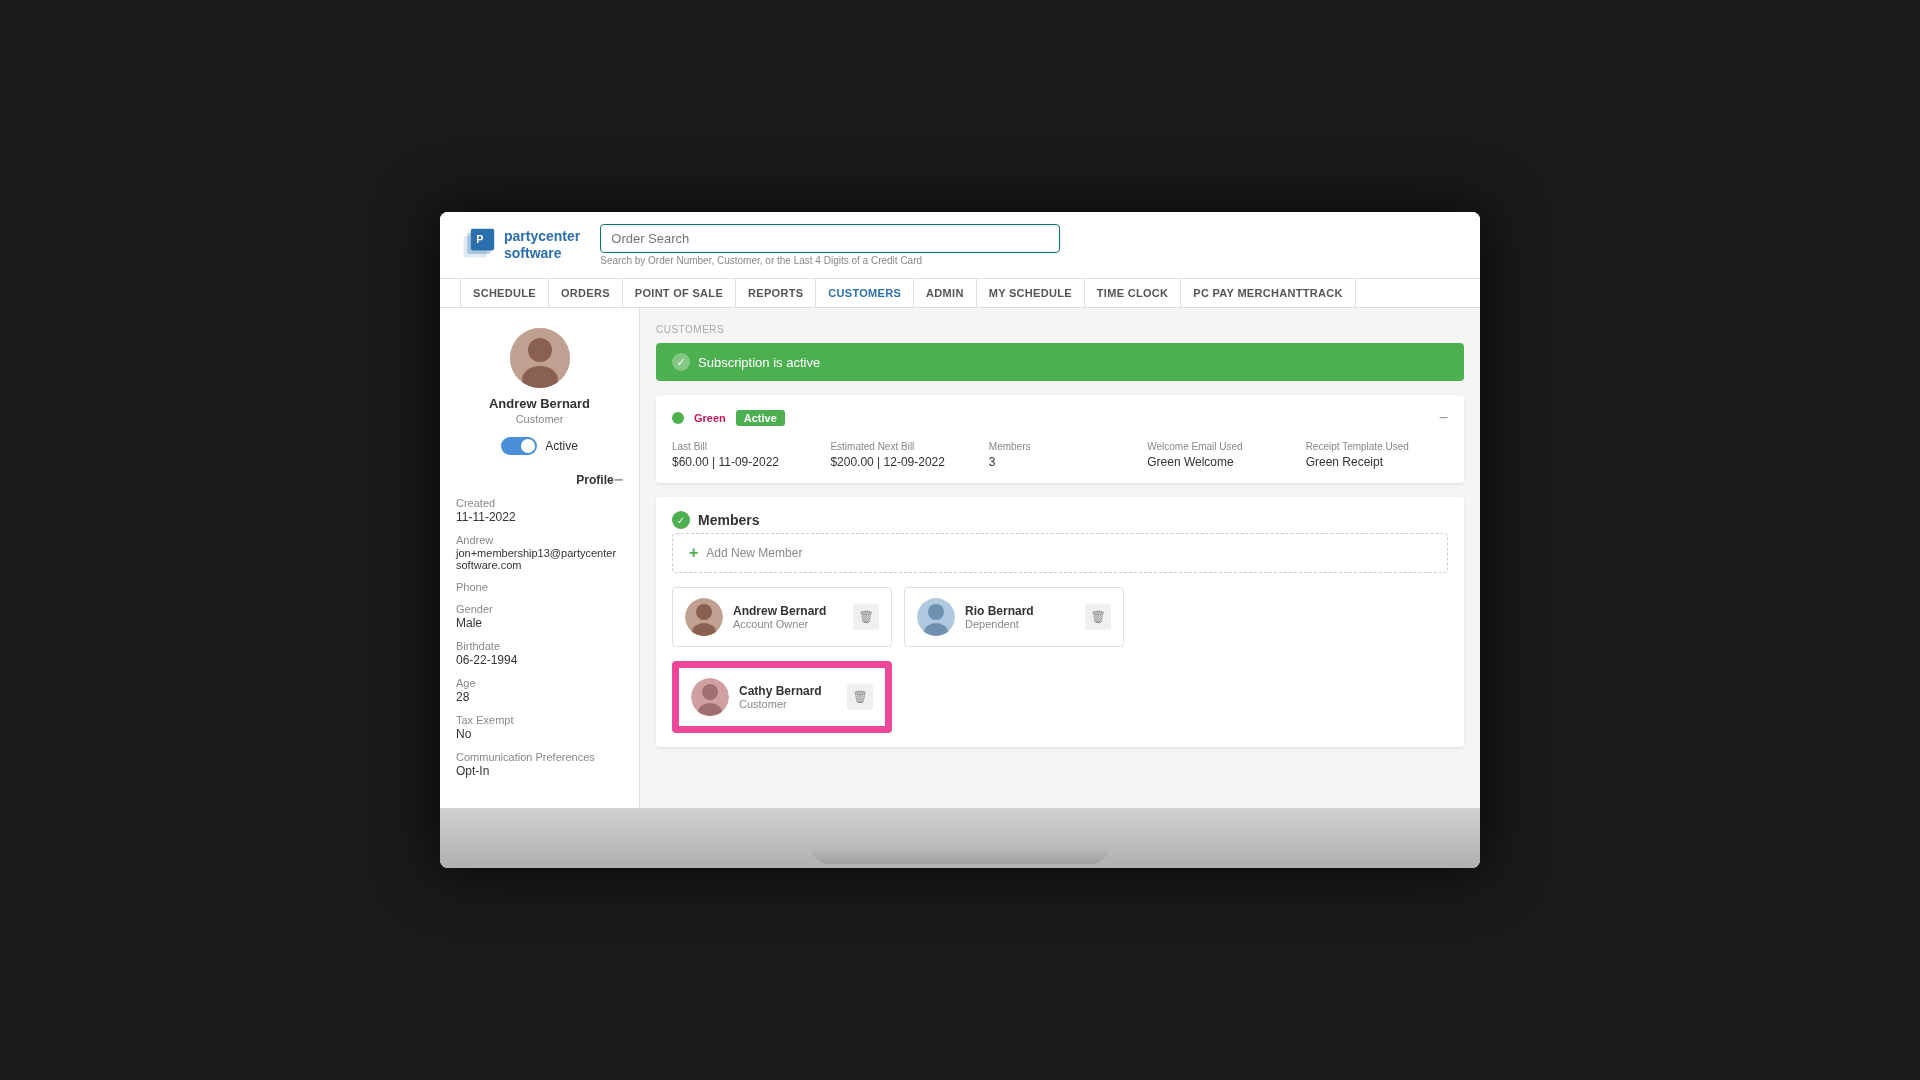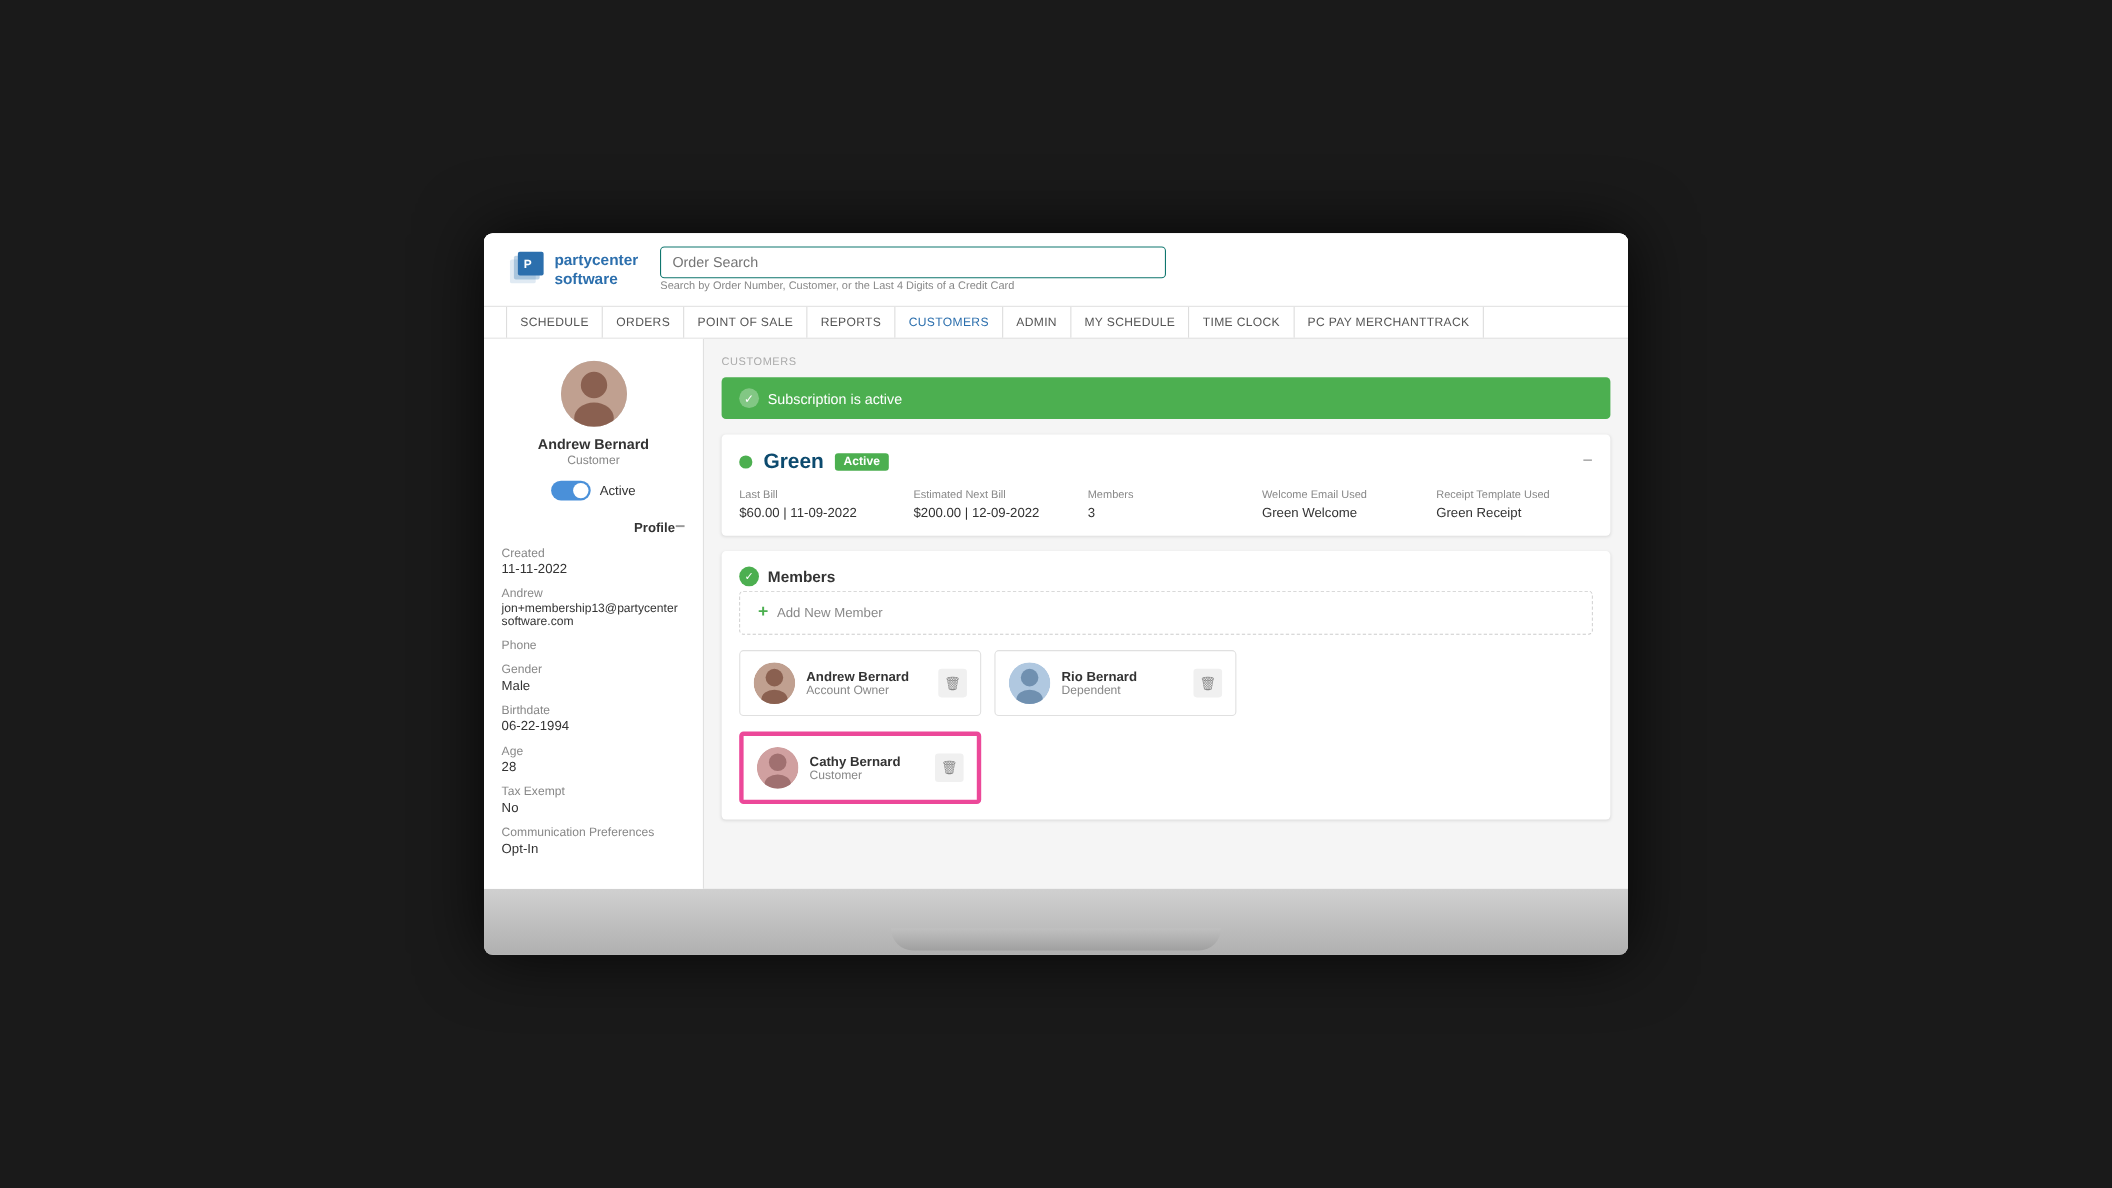--- a/index.html
+++ b/index.html
@@ -87,21 +87,21 @@
       display: flex;
       align-items: center;
       gap: 0;
     }
     .nav-item {
       padding: 8px 12px;
       font-size: 11px;
       color: #555;
       cursor: pointer;
       text-transform: uppercase;
-      font-weight: 400;
+      font-weight: 700;
       border-right: 1px solid #ddd;
       letter-spacing: 0.3px;
     }
     .nav-item:first-child { border-left: 1px solid #ddd; }
     .nav-item.active { color: #2c6fad; }
 
     
     .main {
       display: flex;
       background: #f5f5f5;
@@ -240,23 +240,23 @@
       gap: 10px;
       margin-bottom: 14px;
     }
     .green-dot {
       width: 12px;
       height: 12px;
       background: #4caf50;
       border-radius: 50%;
     }
     .membership-name {
-      font-size: 19px;
+      font-size: 11px;
       font-weight: 600;
-      color: #0c4a6e;
+      color: #be185d;
     }
     .active-badge {
       background: #4caf50;
       color: #fff;
       padding: 2px 8px;
       border-radius: 3px;
       font-size: 11px;
       font-weight: 600;
     }
     .minus-btn {
@@ -367,21 +367,21 @@
     }
     .removal-notice {
       font-size: 12px;
       color: #555;
       margin-bottom: 12px;
       font-style: italic;
     }
     .removal-cards { display: flex; gap: 12px; }
     .removal-card {
       background: #fff;
-      border: 4px solid #ec4899;
+      border: 7px solid #ec4899;
       border-radius: 4px;
       padding: 10px 12px;
       display: flex;
       gap: 10px;
       min-width: 220px;
     }
 
     
     .breadcrumb {
       font-size: 10px;

